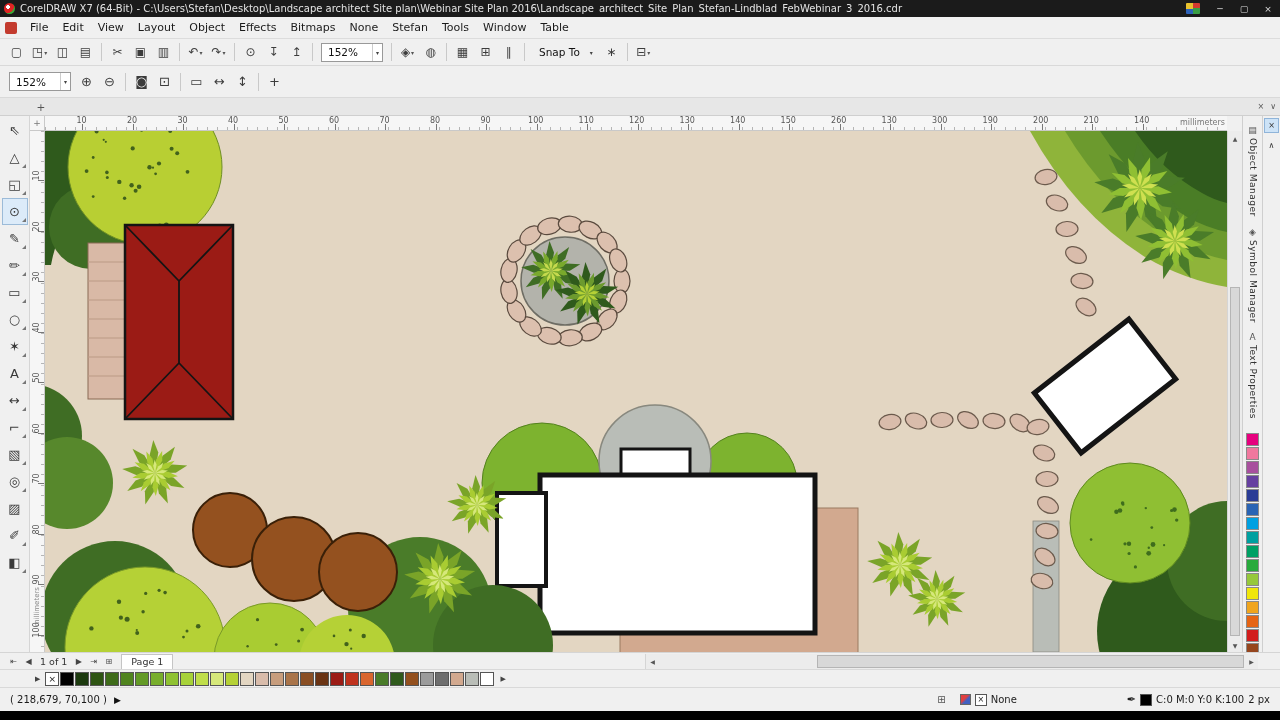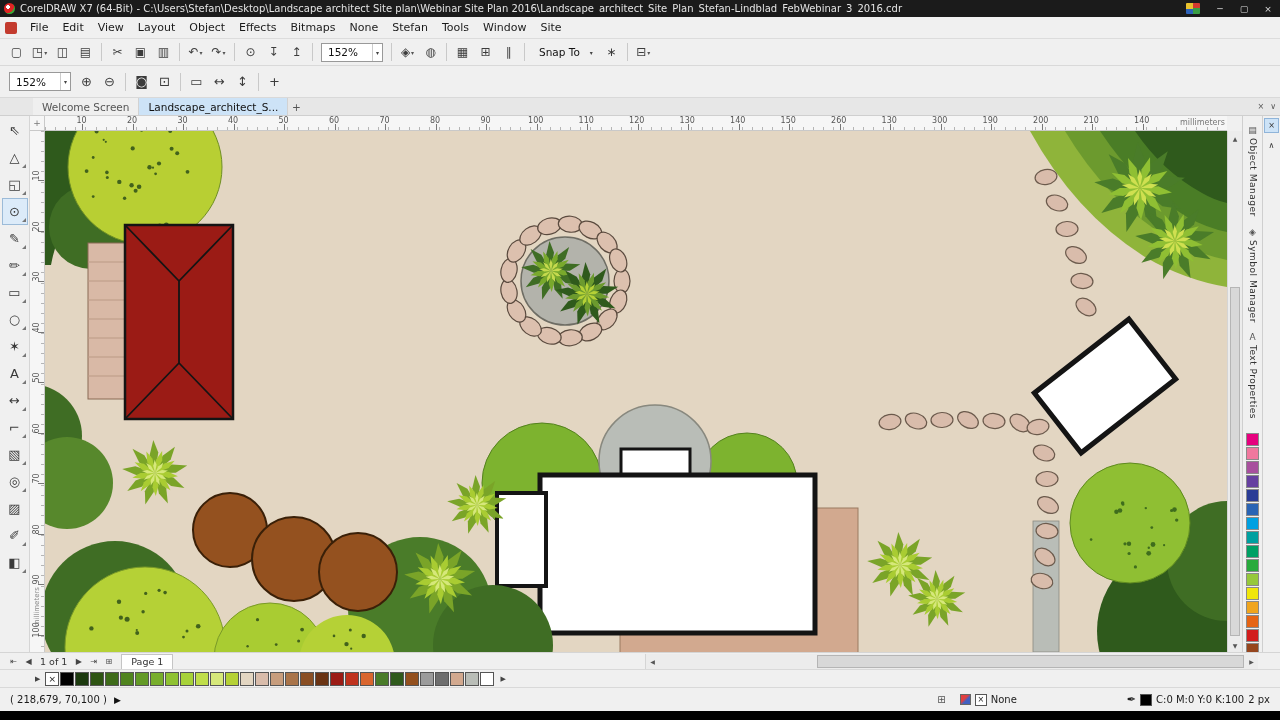--- a/index.html
+++ b/index.html
@@ -168,21 +168,21 @@
         <span class="menu-item">Edit</span>
         <span class="menu-item">View</span>
         <span class="menu-item">Layout</span>
         <span class="menu-item">Object</span>
         <span class="menu-item">Effects</span>
         <span class="menu-item">Bitmaps</span>
         <span class="menu-item">None</span>
         <span class="menu-item">Stefan</span>
         <span class="menu-item">Tools</span>
         <span class="menu-item">Window</span>
-        <span class="menu-item">Site</span>
+        <span class="menu-item">Table</span>
       </span>
   </div>
 
   <div class="toolbar">
       <span class="tbtn">▢</span>
       <span class="tbtn">◳<span class="dd">▾</span></span>
       <span class="tbtn">◫</span>
       <span class="tbtn">▤</span>
       <span class="sep"></span>
       <span class="tbtn">✂</span>
@@ -228,24 +228,20 @@
       <span class="tbtn">⊡</span>
       <span class="sep"></span>
       <span class="tbtn">▭</span>
       <span class="tbtn">↔</span>
       <span class="tbtn">↕</span>
       <span class="sep"></span>
       <span class="tbtn">+</span>
     </div>
 
   <div class="tabsbar">
-    <span class="tabs-holder">
-        <span class="doctab">Welcome Screen</span>
-        <span class="doctab active">Landscape_architect_S...</span>
-      </span>
     <span class="tab-new">+</span>
     <span class="tabs-right">
       <span>×</span>
       <span>∨</span>
     </span>
   </div>
 
   <div class="workspace">
     <div class="toolbox">
         <div class="tool">⇖</div>

